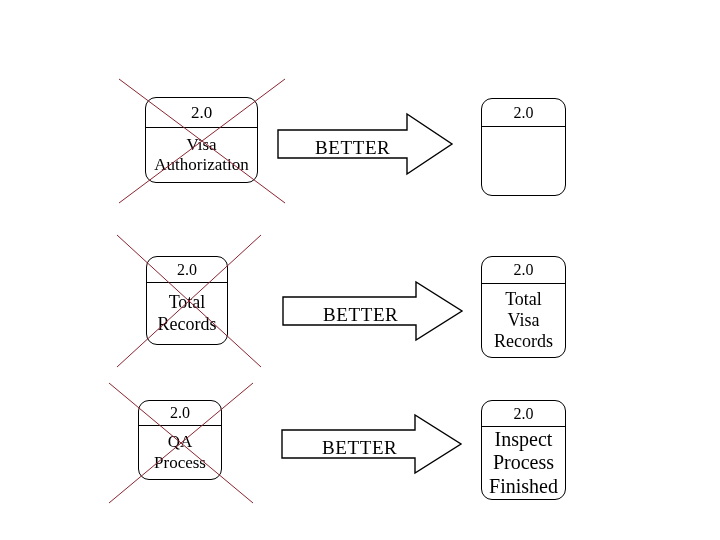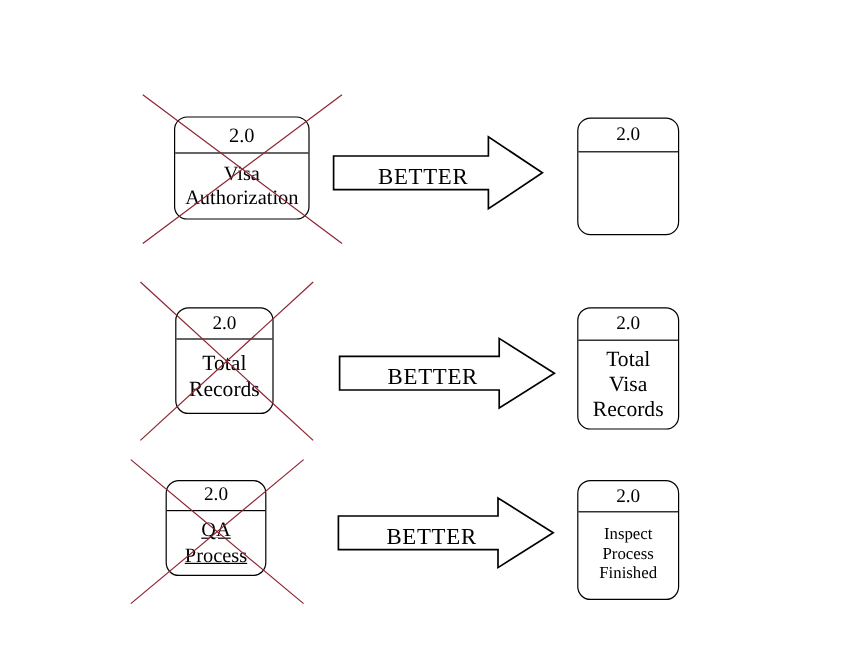--- a/index.html
+++ b/index.html
@@ -147,39 +147,39 @@
     <div class="proc-id" style="height:27px; font-size:16px;">2.0</div>
     <div class="proc-name" style="font-size:18px;">
       <span class="line">Total</span>
       <span class="line">Visa</span>
       <span class="line">Records</span>
     </div>
   </div>
 
   <div class="proc-box" style="left:138px; top:400px; width:84px; height:80px;">
     <div class="proc-id" style="height:25px; font-size:16px;">2.0</div>
-    <div class="proc-name overflow" style="font-size:17px;text-decoration:underline;">
+    <div class="proc-name overflow" style="font-size:17px;">
       <span class="line">QA</span>
       <span class="line">Process</span>
     </div>
   </div>
   <svg class="cross" style="left:108px; top:382px;" width="146" height="122" viewBox="0 0 146 122">
     <line x1="1" y1="1" x2="145" y2="121"></line>
     <line x1="145" y1="1" x2="1" y2="121"></line>
   </svg>
 
   <div class="arrow-wrap" style="left:281px; top:414px; width:181px; height:60px;">
     <svg width="181" height="60" viewBox="0 0 181 60" preserveAspectRatio="none">
       <polygon class="arrow-shape" points="1,16 134,16 134,1 180,30 134,59 134,44 1,44"></polygon>
     </svg>
     <div class="arrow-label" style="font-size:19px; padding-left:41px; width:181px;">BETTER</div>
   </div>
 
   <div class="proc-box" style="left:481px; top:400px; width:85px; height:100px;">
     <div class="proc-id" style="height:26px; font-size:16px;">2.0</div>
-    <div class="proc-name overflow" style="font-size:14px;">
+    <div class="proc-name overflow" style="font-size:20px;">
       <span class="line">Inspect</span>
       <span class="line">Process</span>
       <span class="line">Finished</span>
     </div>
   </div>
 
 </div>
 
 </body></html>

